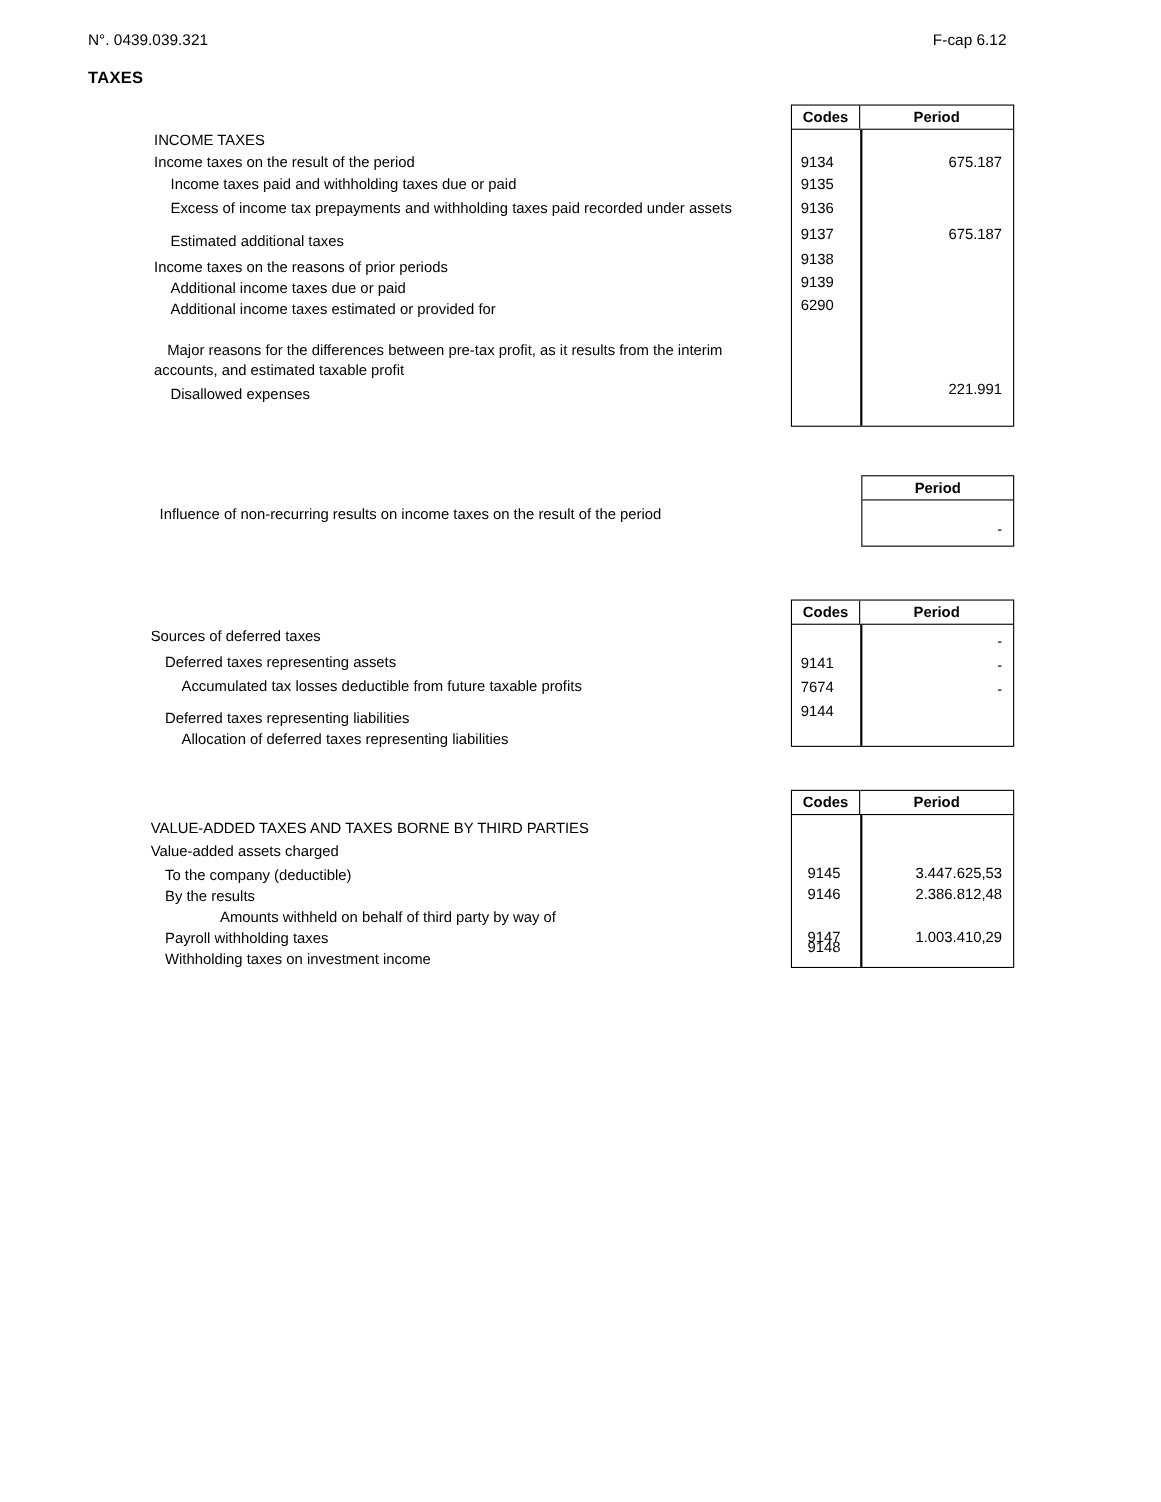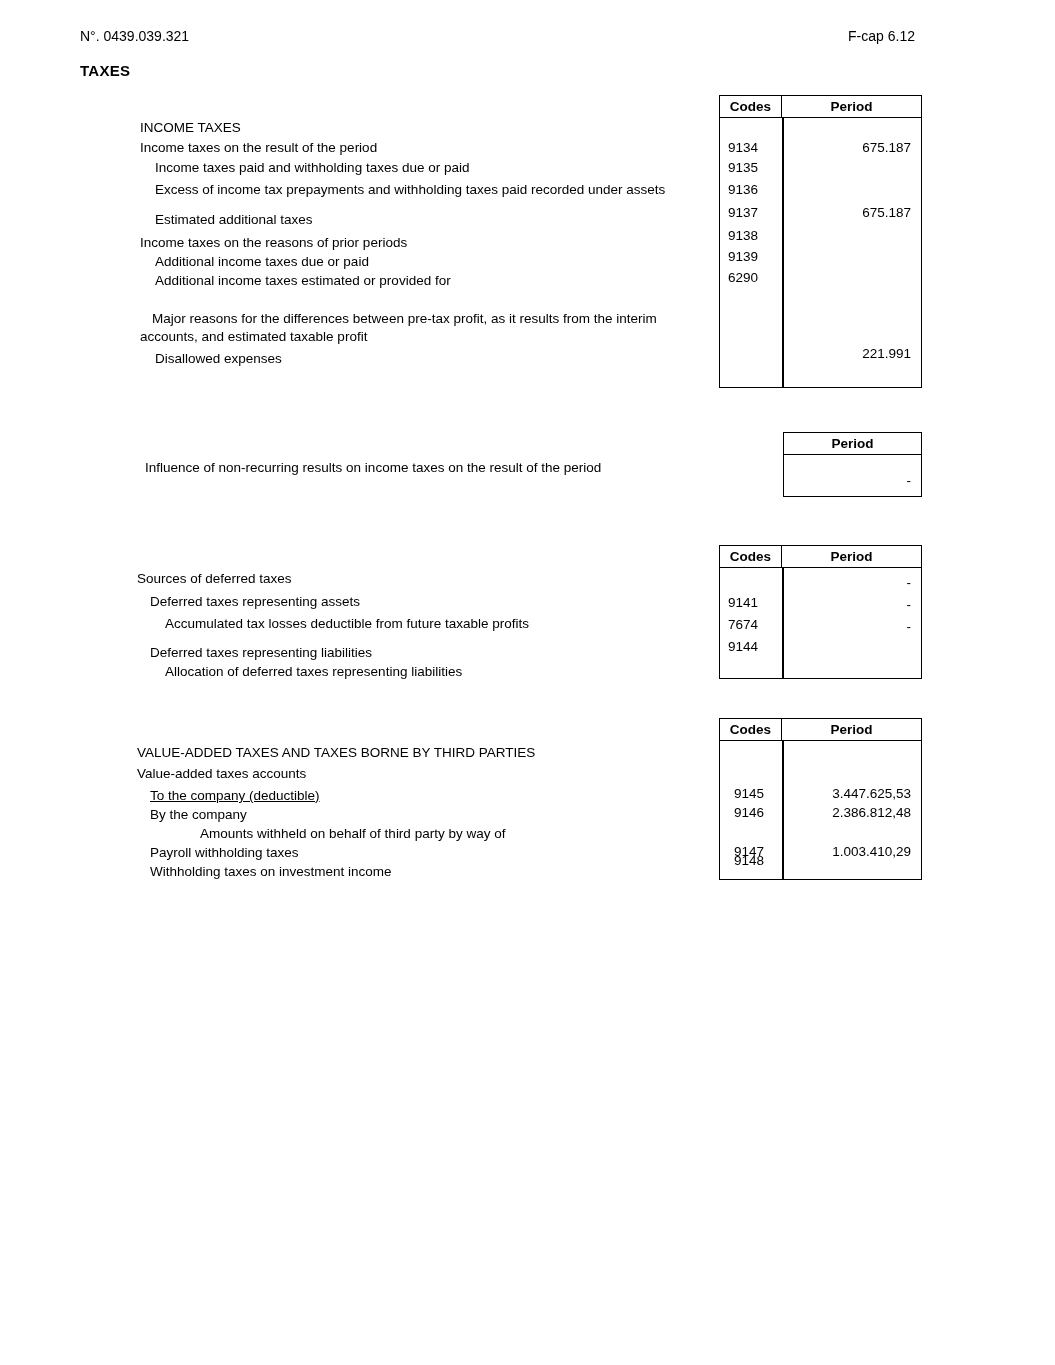--- a/index.html
+++ b/index.html
@@ -185,23 +185,23 @@
       <div class="code" style="top:49px;">7674</div>
       <div class="code" style="top:71px;">9144</div>
 
       <div class="amt" style="top:7px;">-</div>
       <div class="amt" style="top:29px;">-</div>
       <div class="amt" style="top:51px;">-</div>
     </div>
   </div>
 
   <div class="line" style="left:137px; top:745px;">VALUE-ADDED TAXES AND TAXES BORNE BY THIRD PARTIES</div>
-  <div class="line" style="left:137px; top:766px;">Value-added taxes accounts</div>
-  <div class="line" style="left:150px; top:788px;text-decoration:underline;">To the company (deductible)</div>
-  <div class="line" style="left:150px; top:807px;">By the company</div>
+  <div class="line" style="left:137px; top:766px;">Value-added assets charged</div>
+  <div class="line" style="left:150px; top:788px;">To the company (deductible)</div>
+  <div class="line" style="left:150px; top:807px;">By the results</div>
   <div class="line" style="left:152px; top:826px;margin-left:48px;">Amounts withheld on behalf of third party by way of</div>
   <div class="line" style="left:150px; top:845px;">Payroll withholding taxes</div>
   <div class="line" style="left:150px; top:864px;">Withholding taxes on investment income</div>
 
   <div class="tbl" style="left:719px; top:718px; width:203px; height:162px;">
     <div class="hrow">
       <div class="c1">Codes</div>
       <div class="c2">Period</div>
     </div>
     <div class="body" style="height:138px;">

